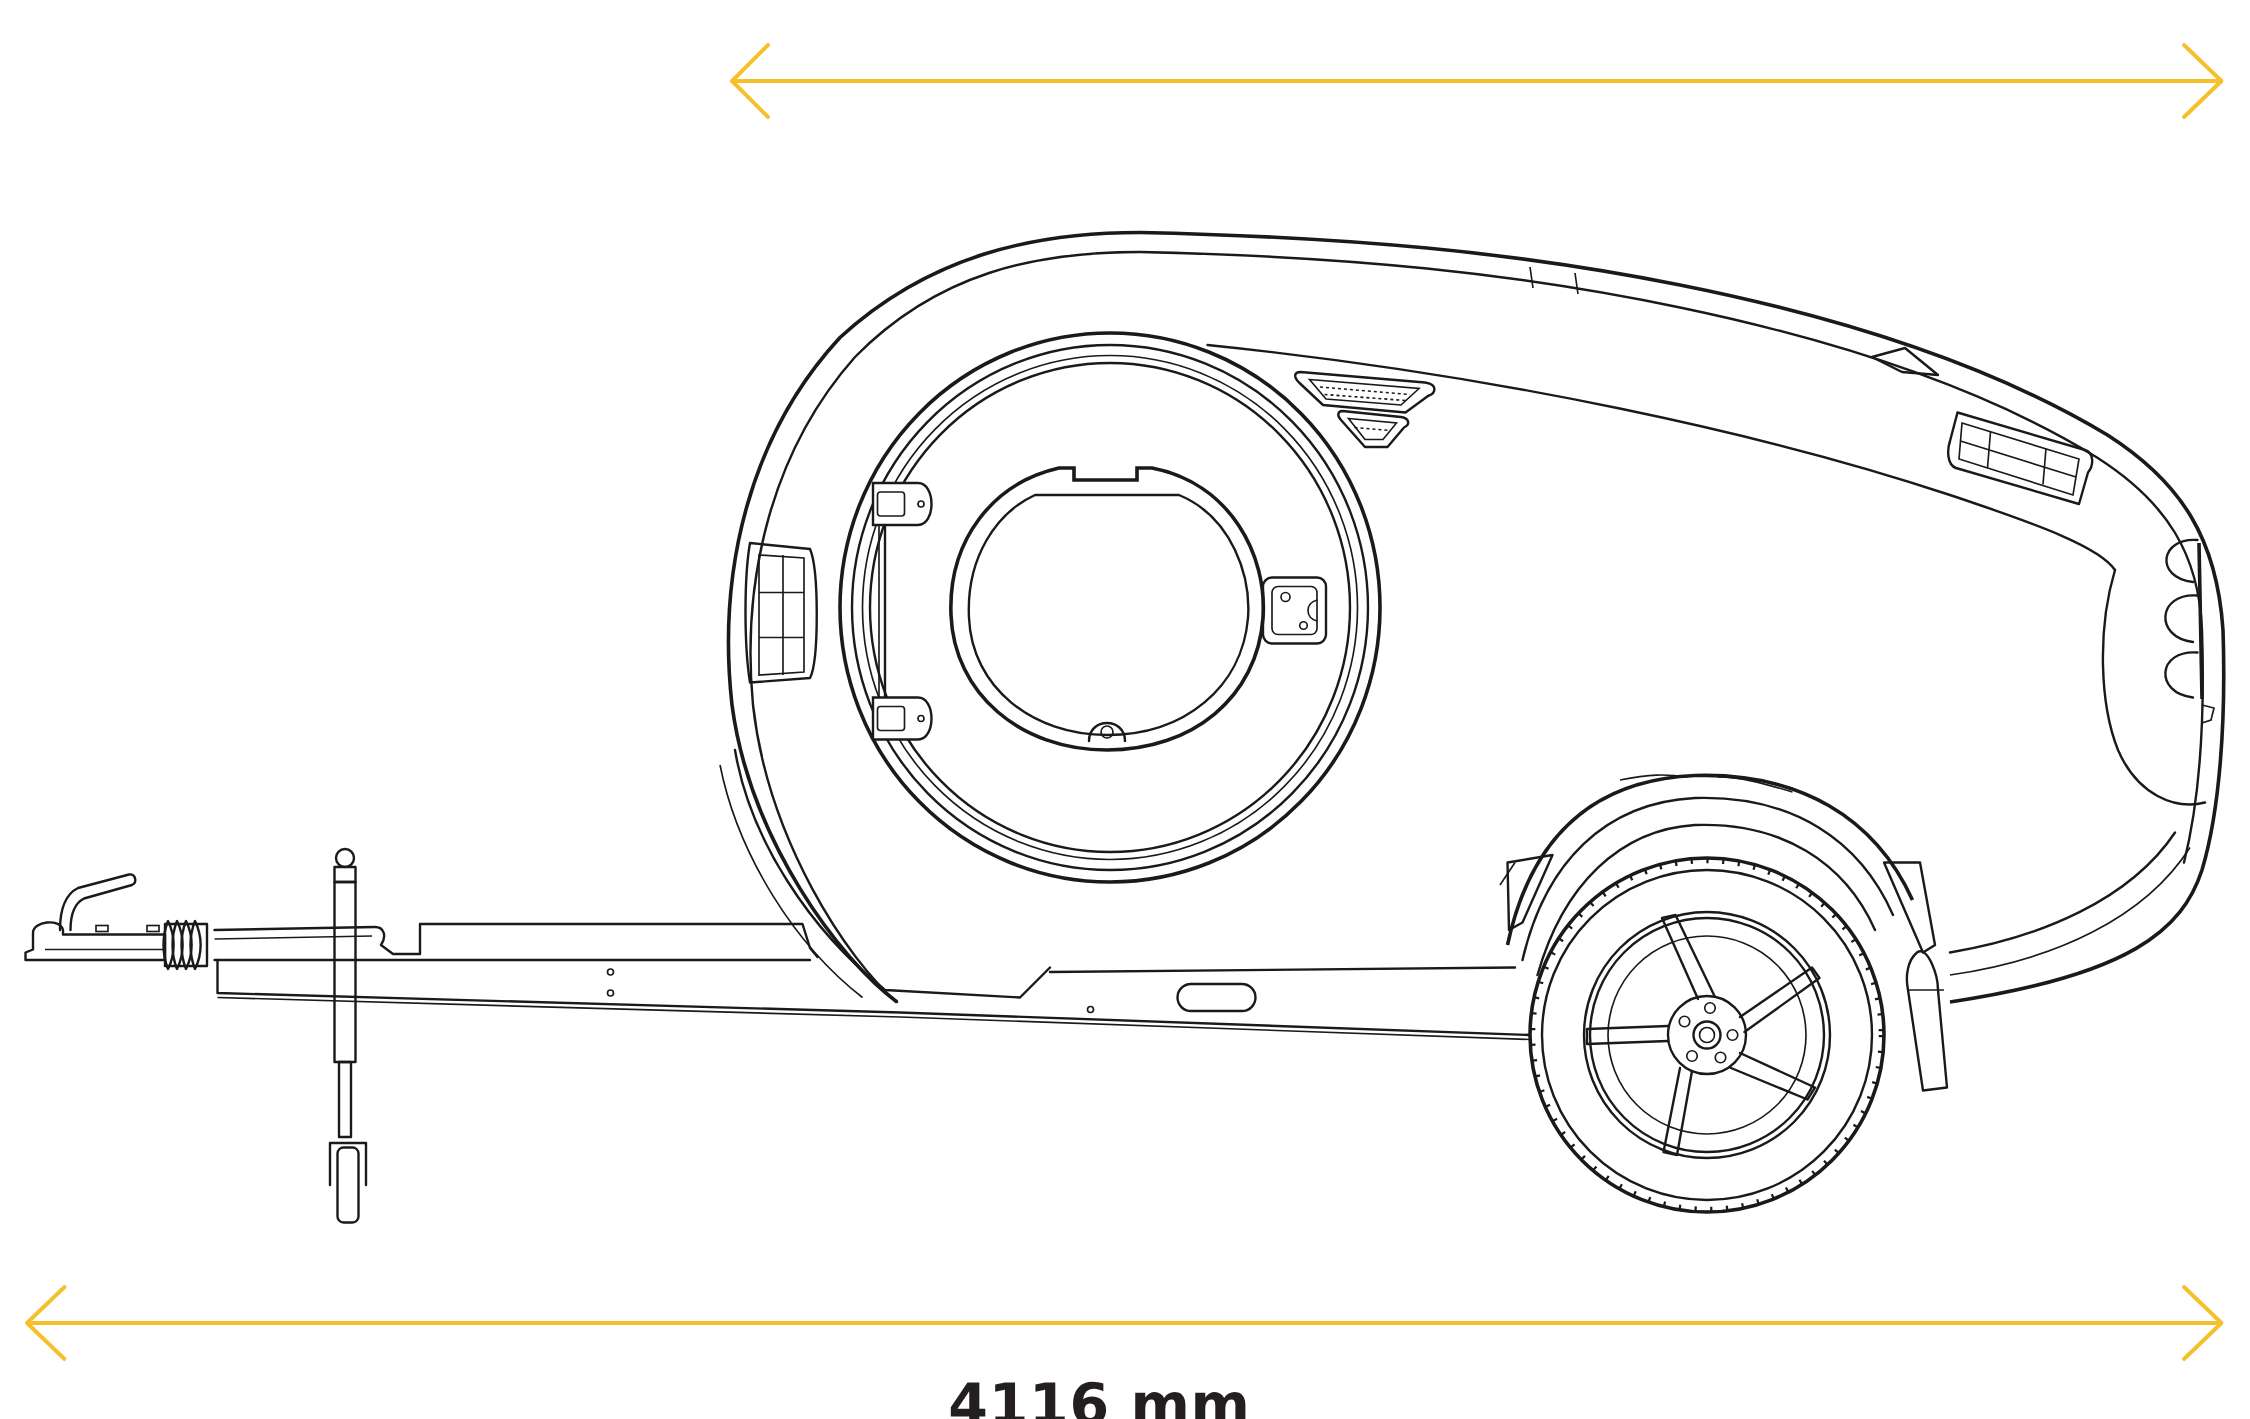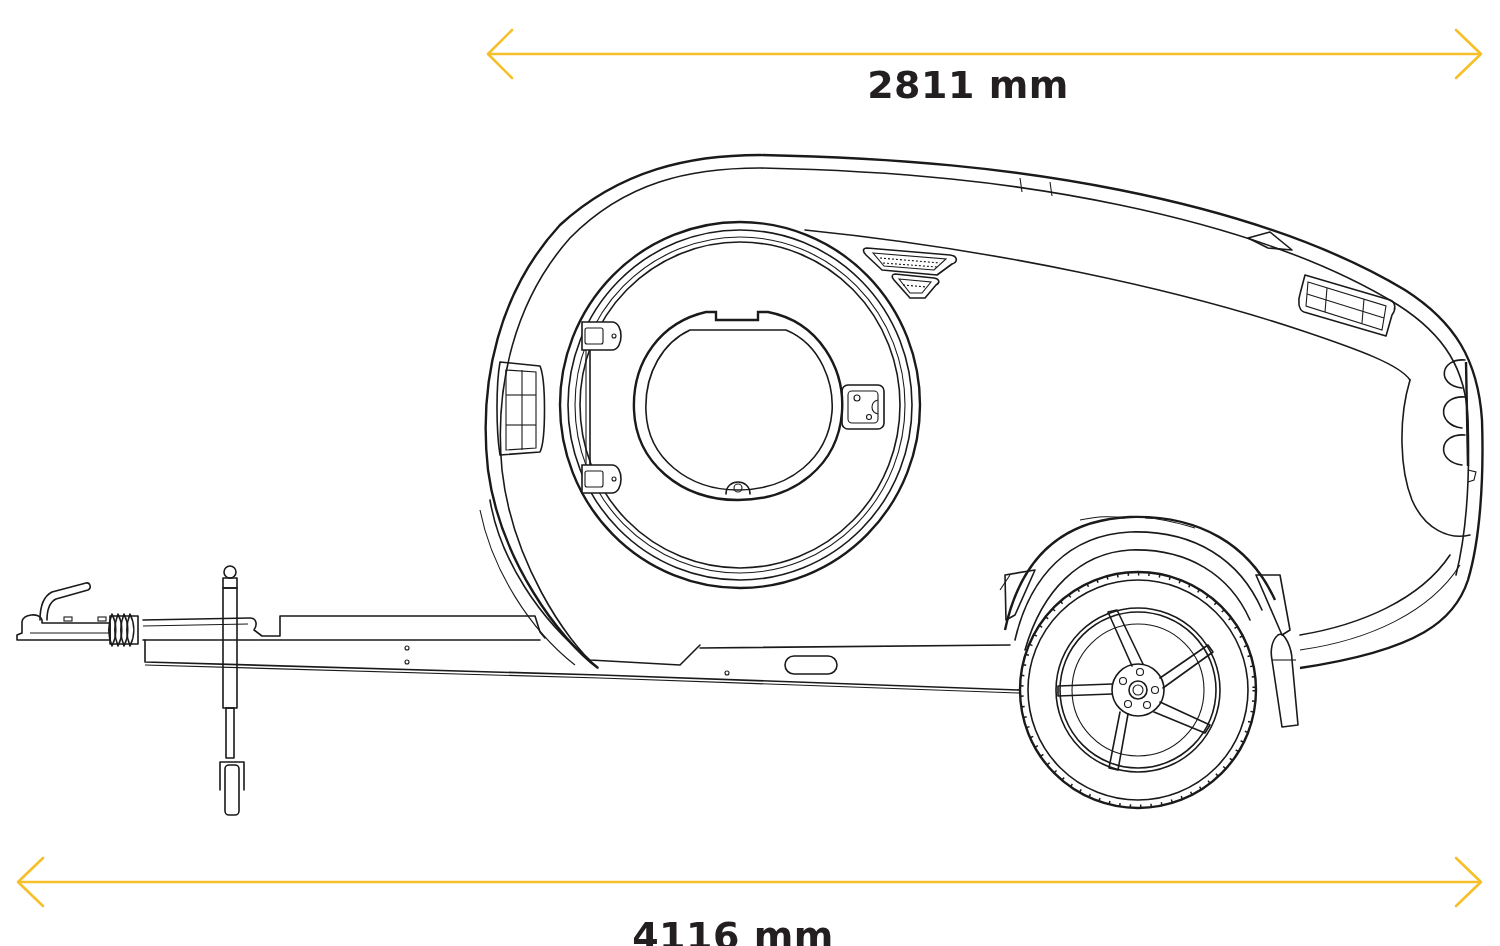--- a/index.html
+++ b/index.html
@@ -236,15 +236,14 @@
       <circle class="ln" cx="1138" cy="690" r="9"></circle>
       <circle class="ln-thin" cx="1138" cy="690" r="5"></circle>
       <circle class="ln-thin" cx="1140" cy="672" r="3.5"></circle>
       <circle class="ln-thin" cx="1155" cy="690" r="3.5"></circle>
       <circle class="ln-thin" cx="1147" cy="705" r="3.5"></circle>
       <circle class="ln-thin" cx="1128" cy="704" r="3.5"></circle>
       <circle class="ln-thin" cx="1123" cy="681" r="3.5"></circle>
     </g>
   </svg>
 
-  <div id="label-top" class="dim-label">2811 mm</div>
   <div id="label-bottom" class="dim-label">4116 mm</div>
 </div>
 
 </body></html>

